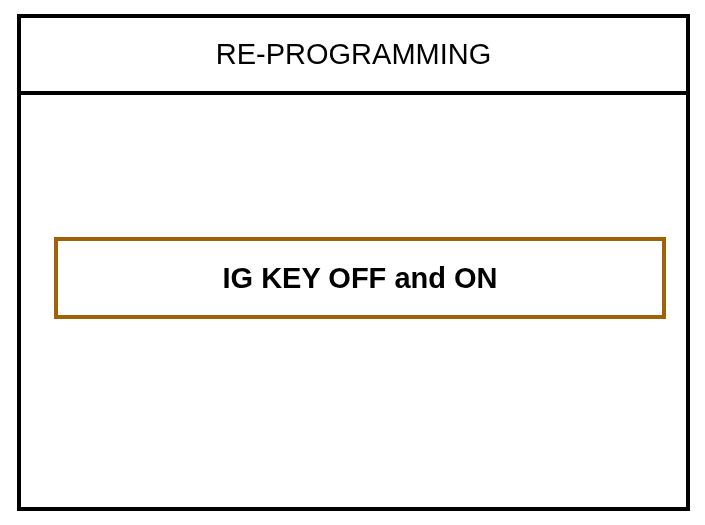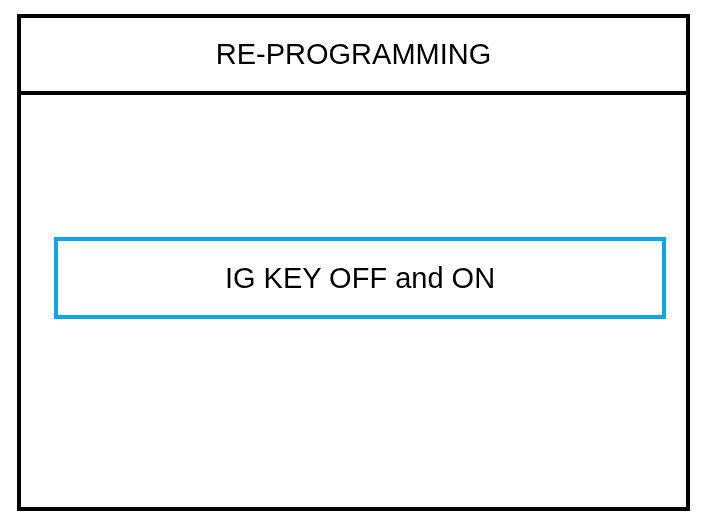--- a/index.html
+++ b/index.html
@@ -64,25 +64,26 @@
   }
 
   
   .message-box {
     position: absolute;
     left: 33px;
     top: 142px;
     width: 612px;
     height: 82px;
     box-sizing: border-box;
-    border: 4px solid #0ea5e9;
+    border: 4px solid #a16207;
     background: #ffffff;
     display: flex;
     align-items: center;
     justify-content: center;
+    font-weight: bold;
   }
   .message-text {
     font-size: 29px;
     line-height: 1;
     color: #000000;
     white-space: nowrap;
     text-align: center;
   }
 </style>
 </head>

